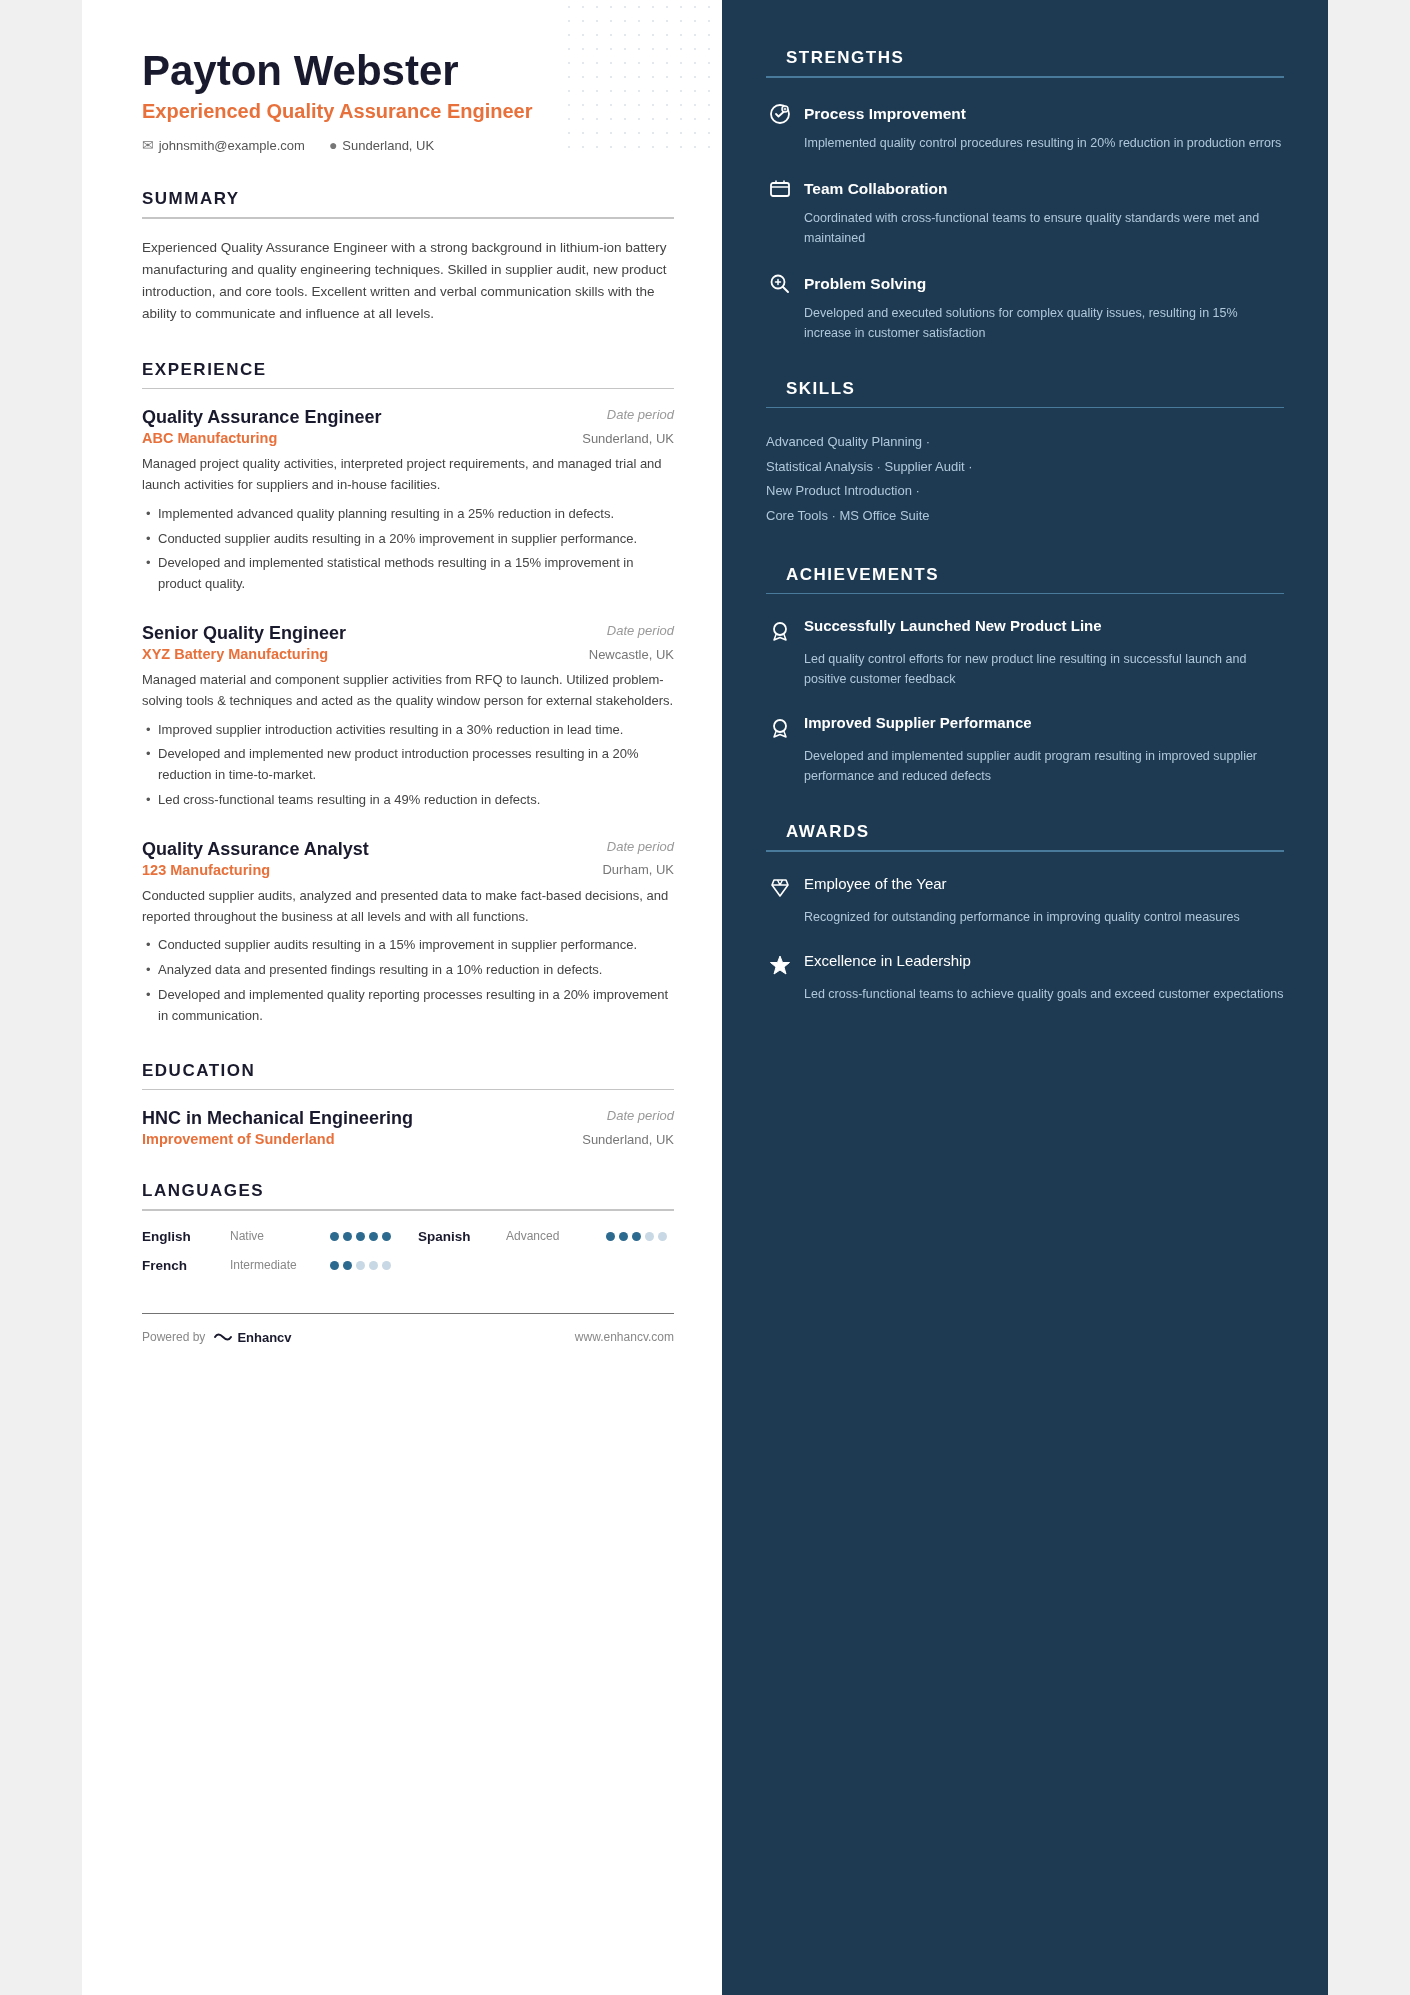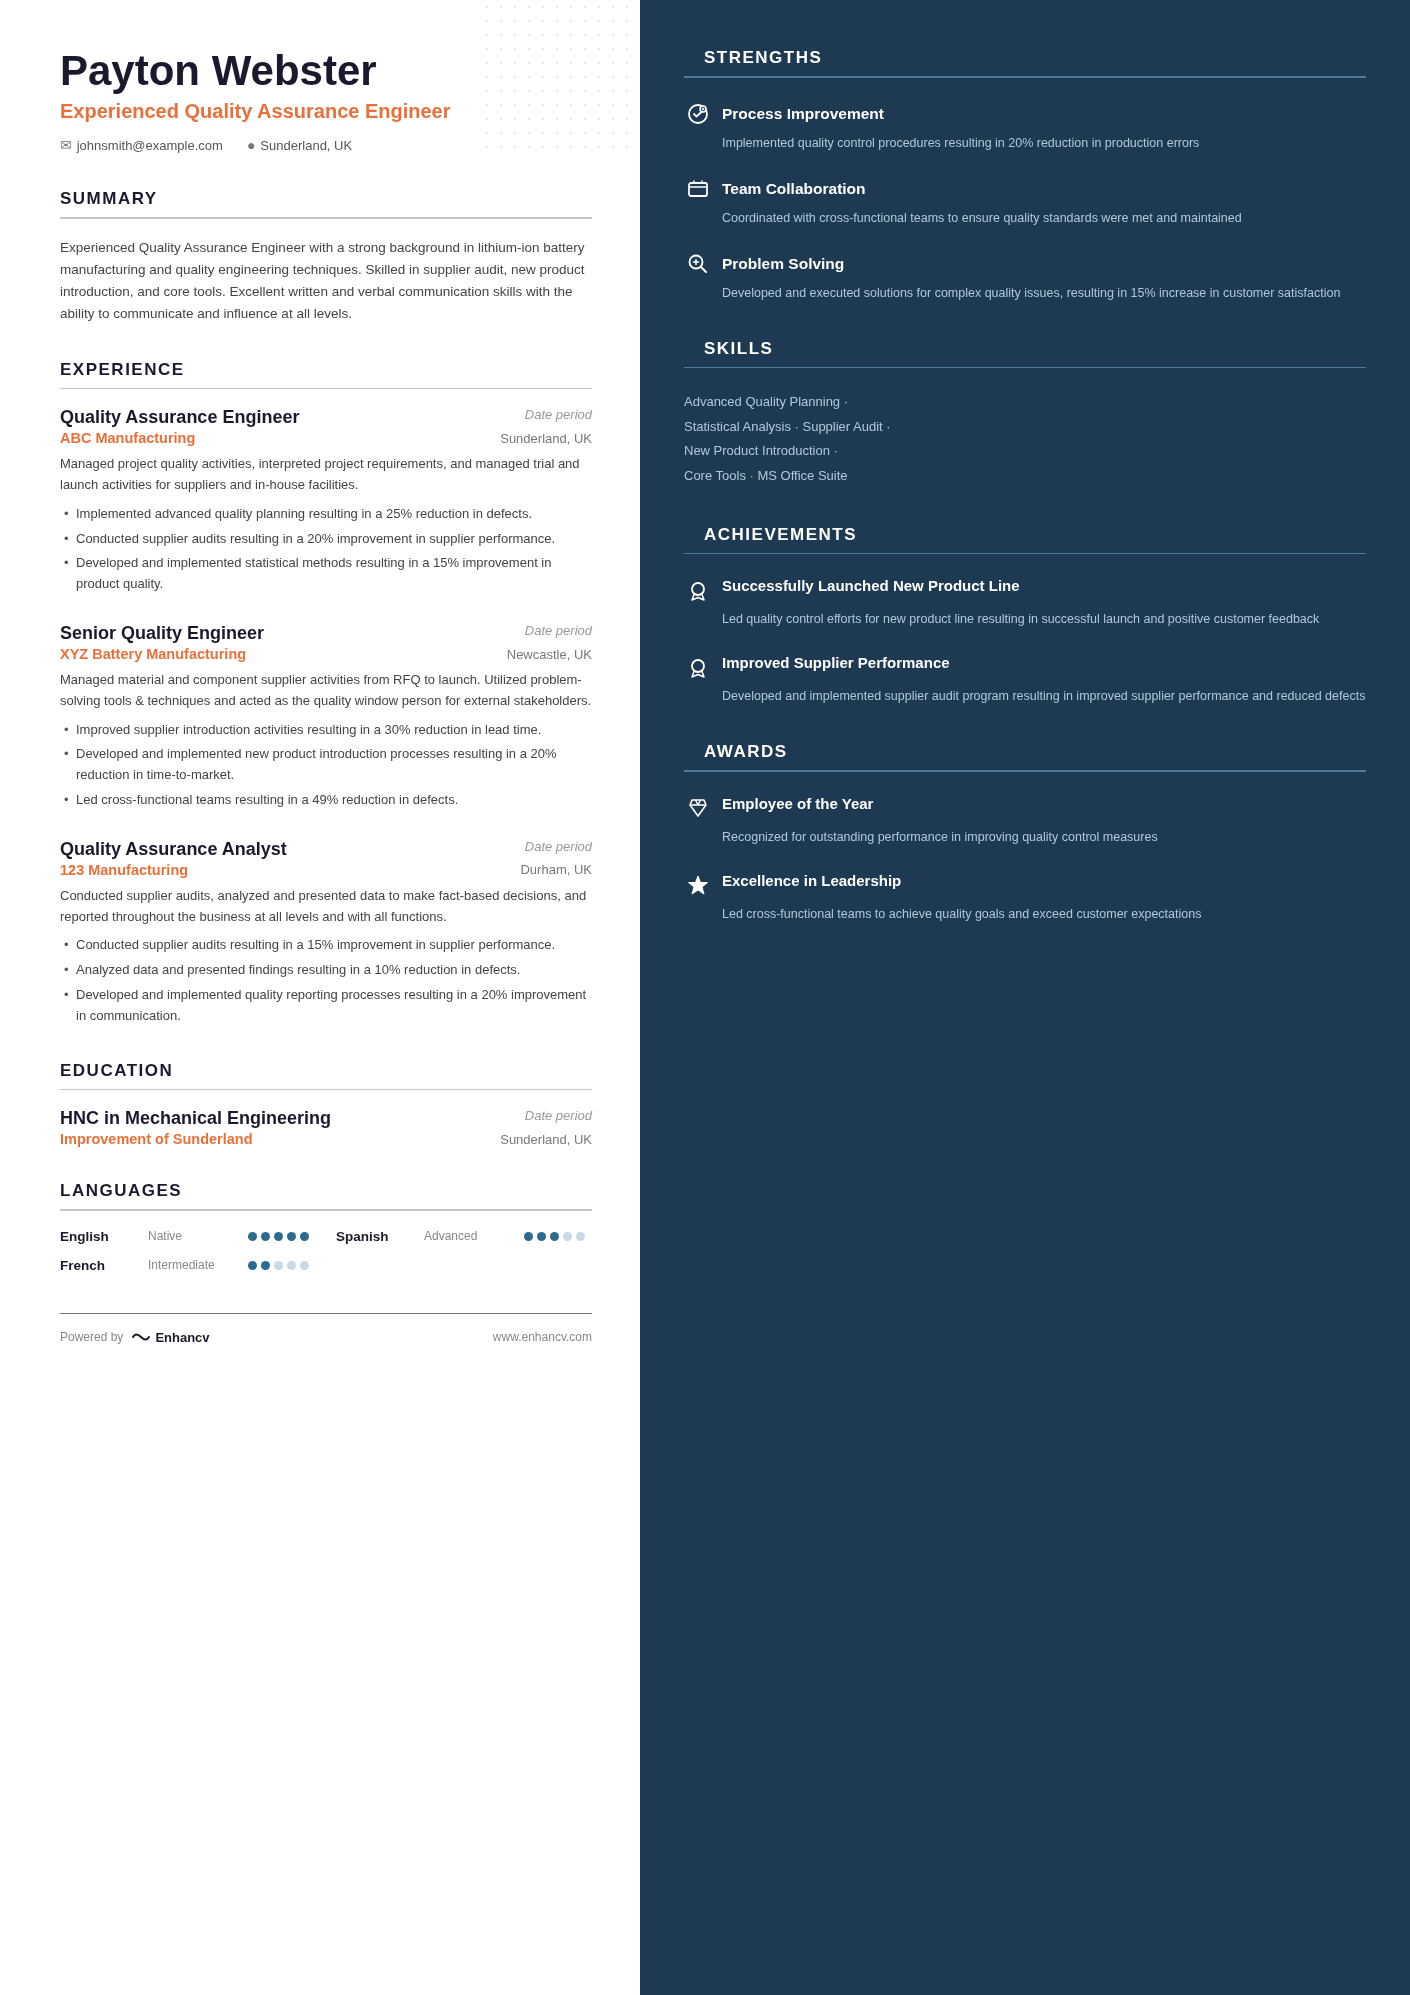--- a/index.html
+++ b/index.html
@@ -5,21 +5,21 @@
     * { box-sizing: border-box; margin: 0; padding: 0; }
     body {
       font-family: 'Segoe UI', Arial, sans-serif;
       background: #f0f0f0;
       display: flex;
       justify-content: center;
       align-items: flex-start;
       min-height: 100vh;
     }
     .resume-wrapper {
-      width: 1410px;
+      width: 1246px;
       min-height: 1995px;
       display: flex;
       background: #1d4ed8;
       position: relative;
     }
     
     .left-panel {
       width: 640px;
       min-height: 1995px;
       background: #fff;
@@ -336,21 +336,21 @@
       height: 28px;
       display: flex;
       align-items: center;
       justify-content: center;
       font-size: 16px;
       color: #fff;
       flex-shrink: 0;
     }
     .award-title {
       font-size: 15px;
-      font-weight: 700;
+      font-weight: 400;
       color: #fff;
       line-height: 1.3;
     }
     .award-desc {
       font-size: 12.5px;
       color: #b0c8da;
       line-height: 1.6;
       padding-left: 38px;
     }
 

